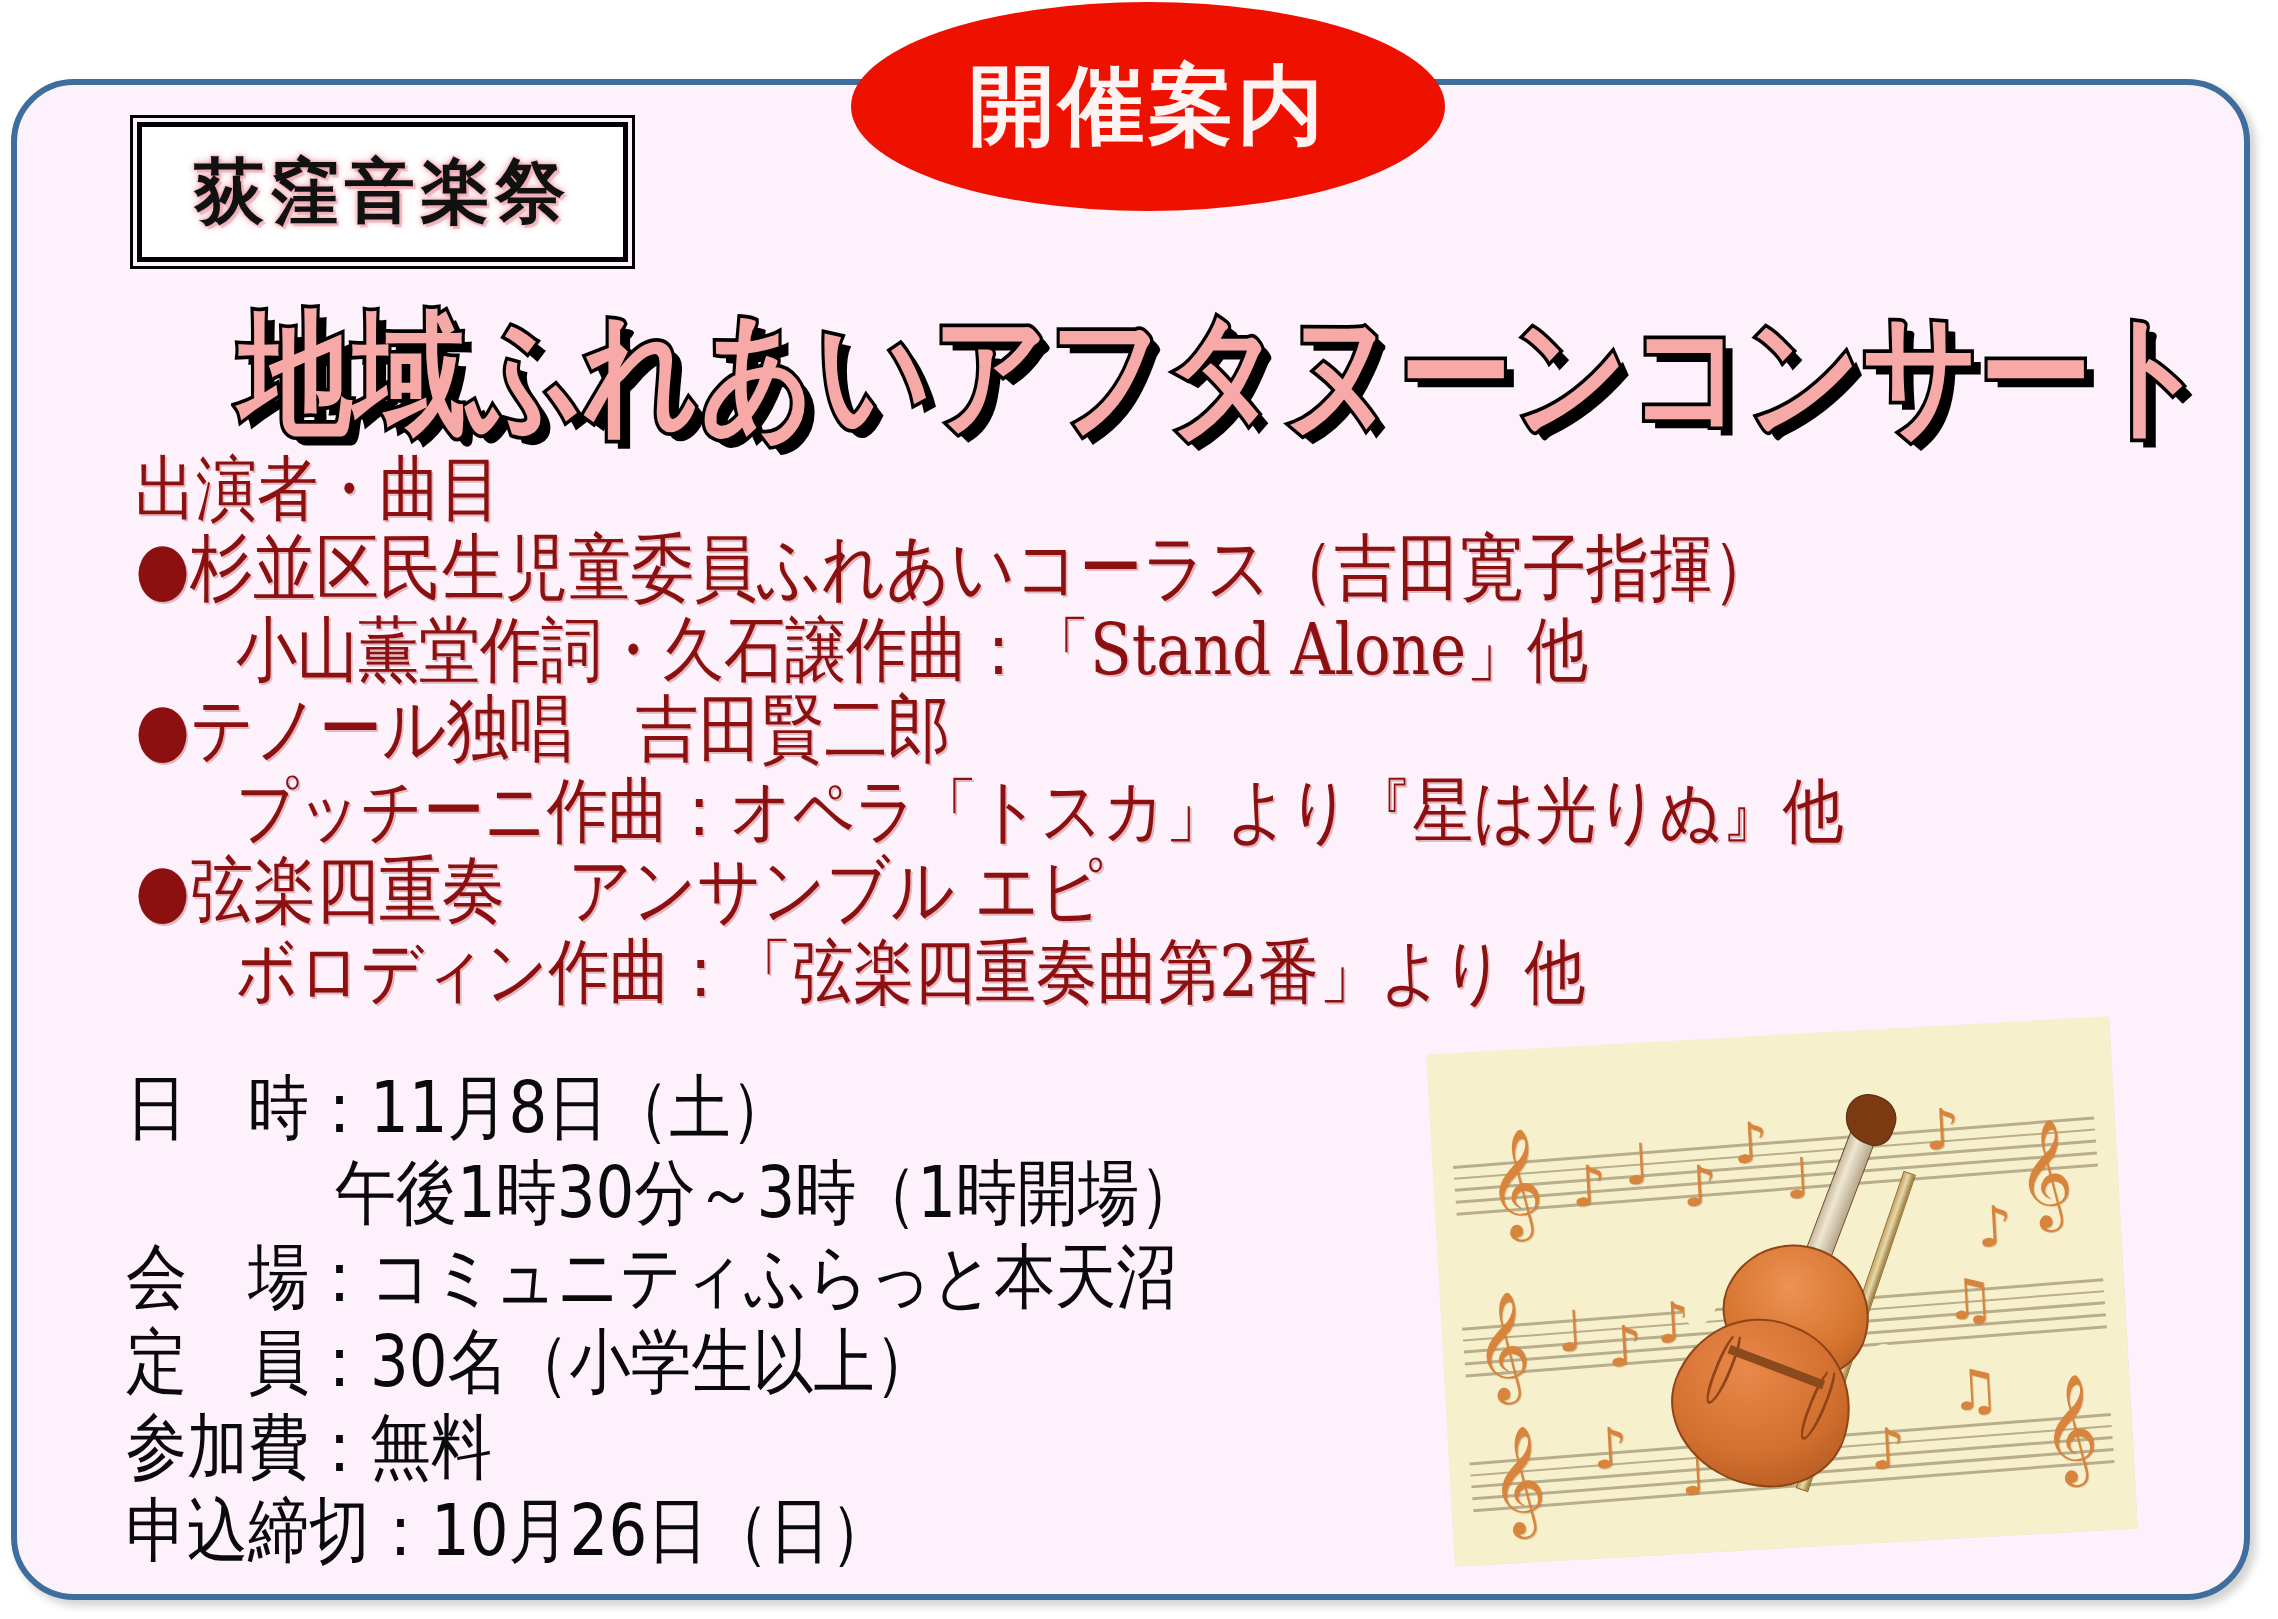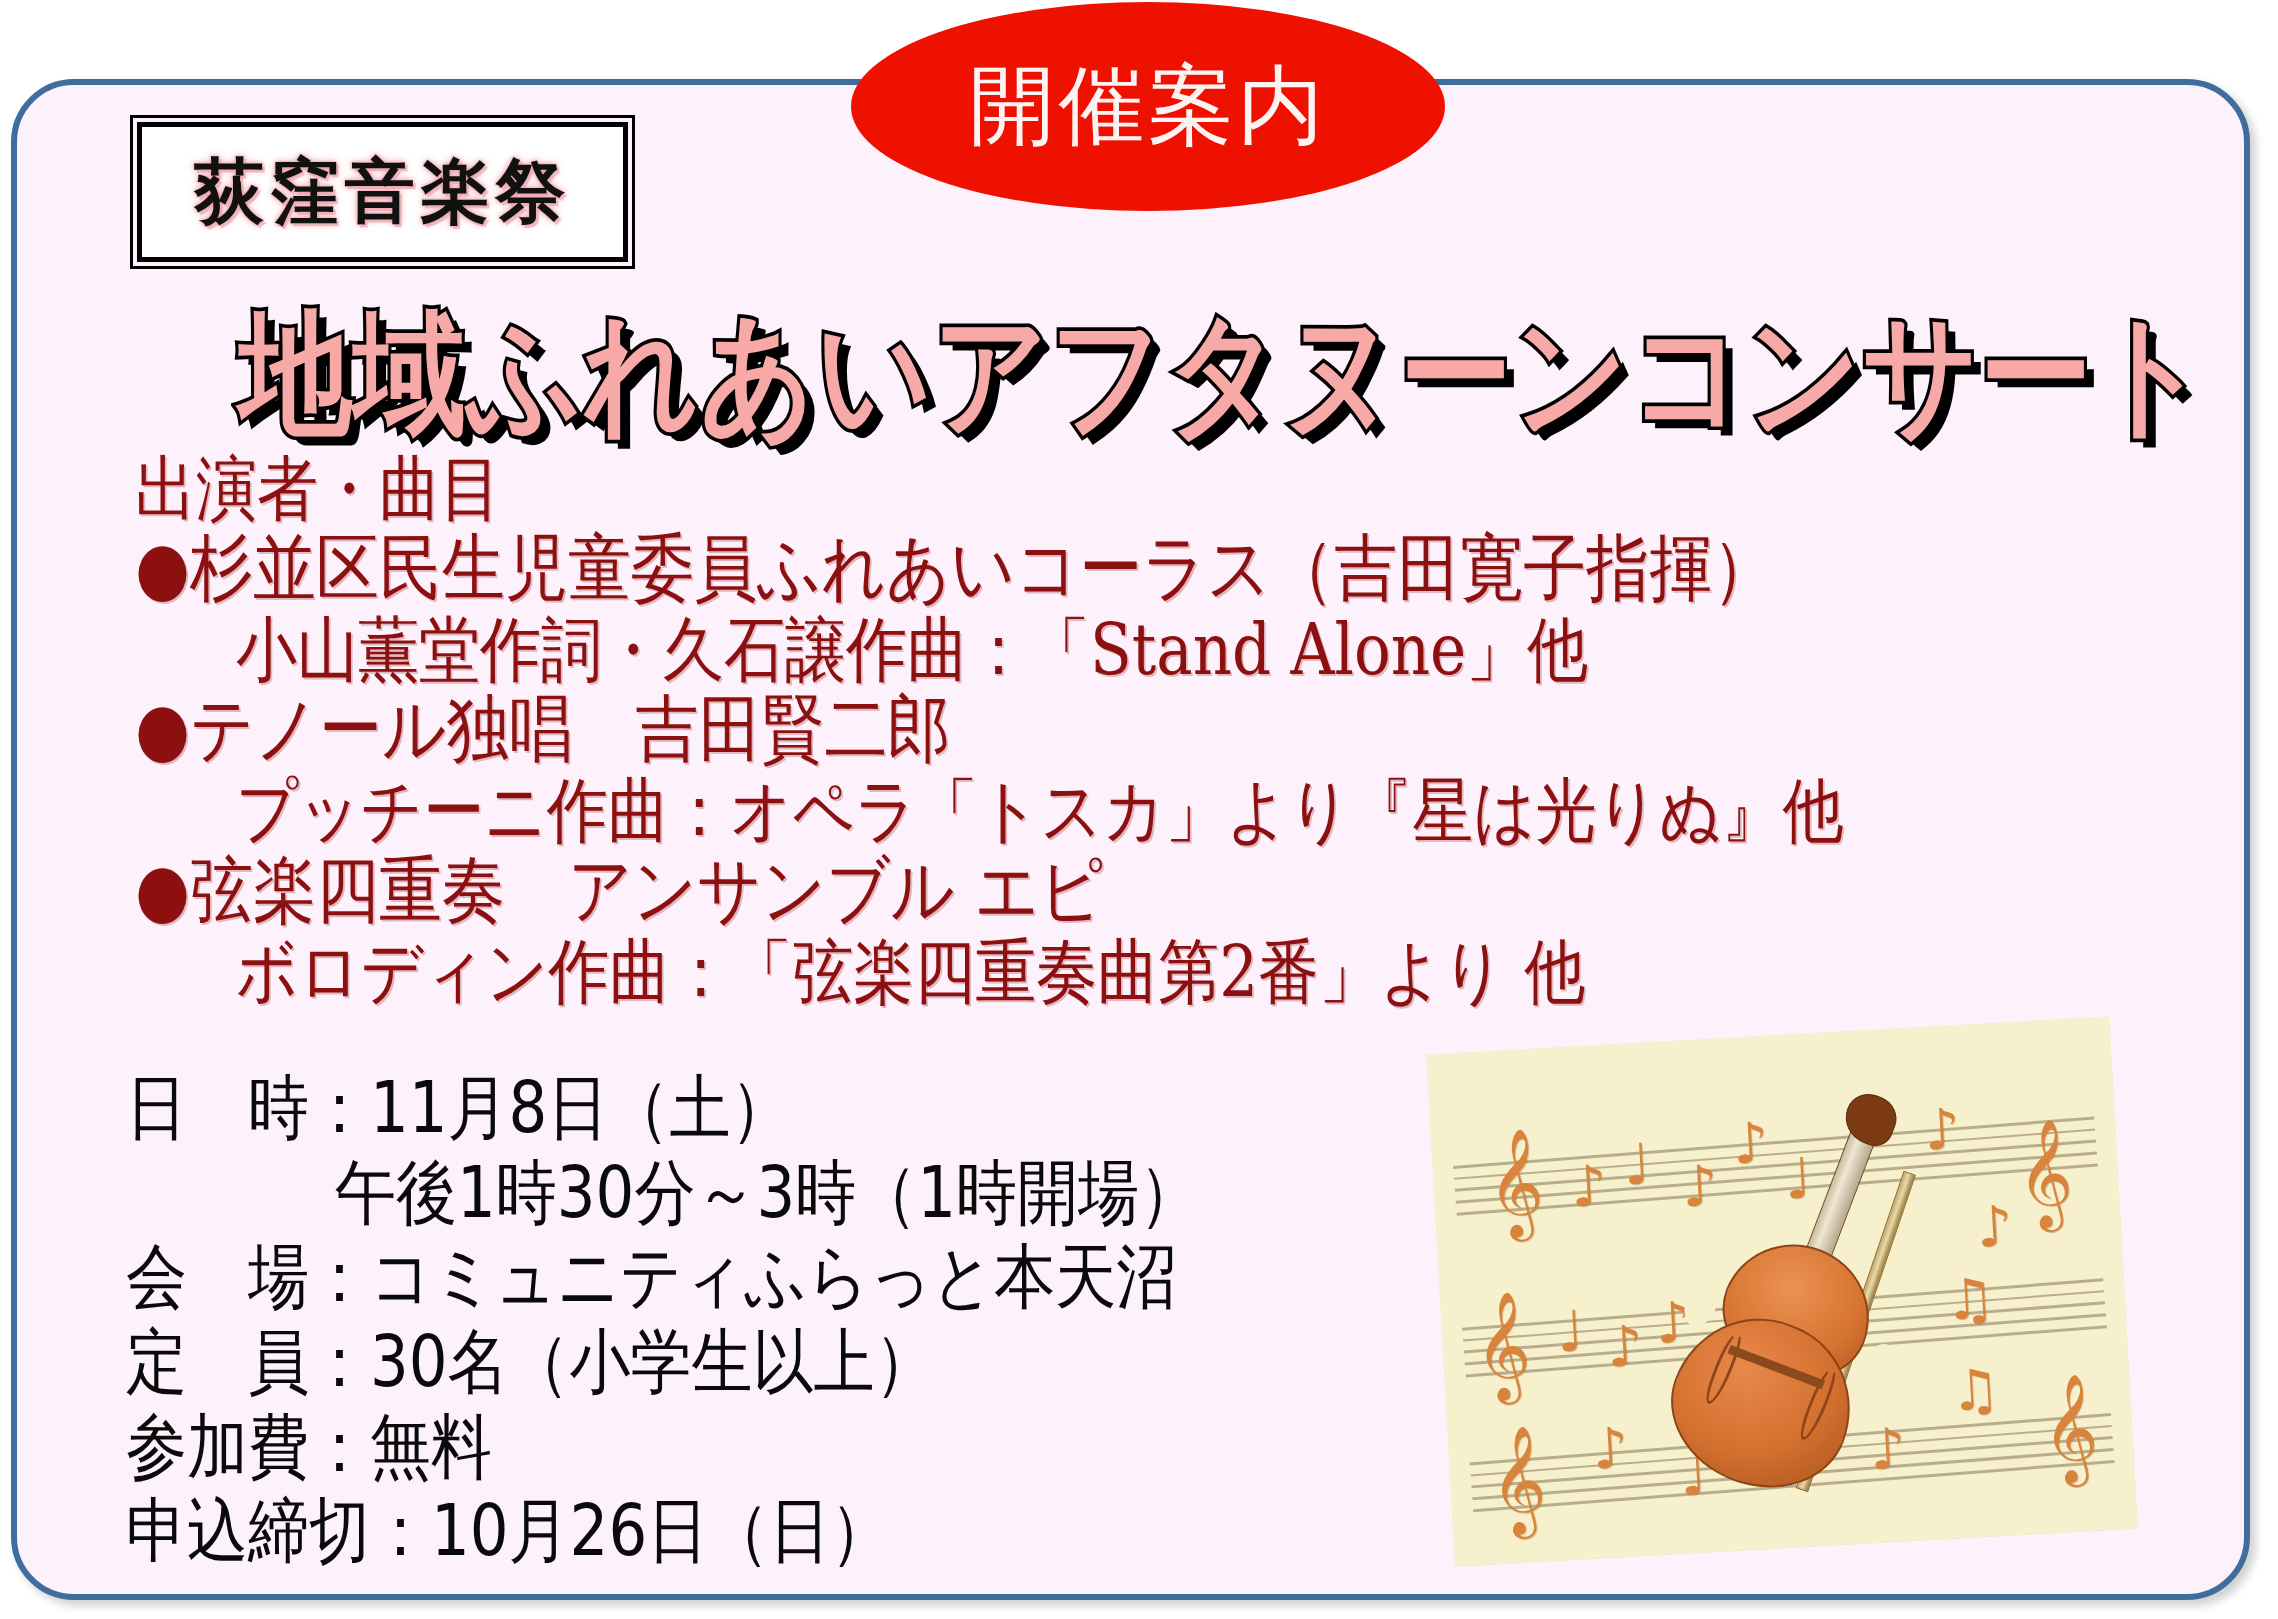--- a/index.html
+++ b/index.html
@@ -66,21 +66,21 @@
     background: #ee1100;
     border-radius: 50%;
     display: flex;
     align-items: center;
     justify-content: center;
     z-index: 20;
   }
   .badge-ellipse .badge-text {
     font-family: "DejaVu Sans", sans-serif;
     font-size: 86px;
-    font-weight: 400;
+    font-weight: 700;
     letter-spacing: 3.6px;
     color: #fdf3f3;
     white-space: nowrap;
   }
 
   
   .main-title {
     position: absolute;
     left: 239px;
     top: 285px;

